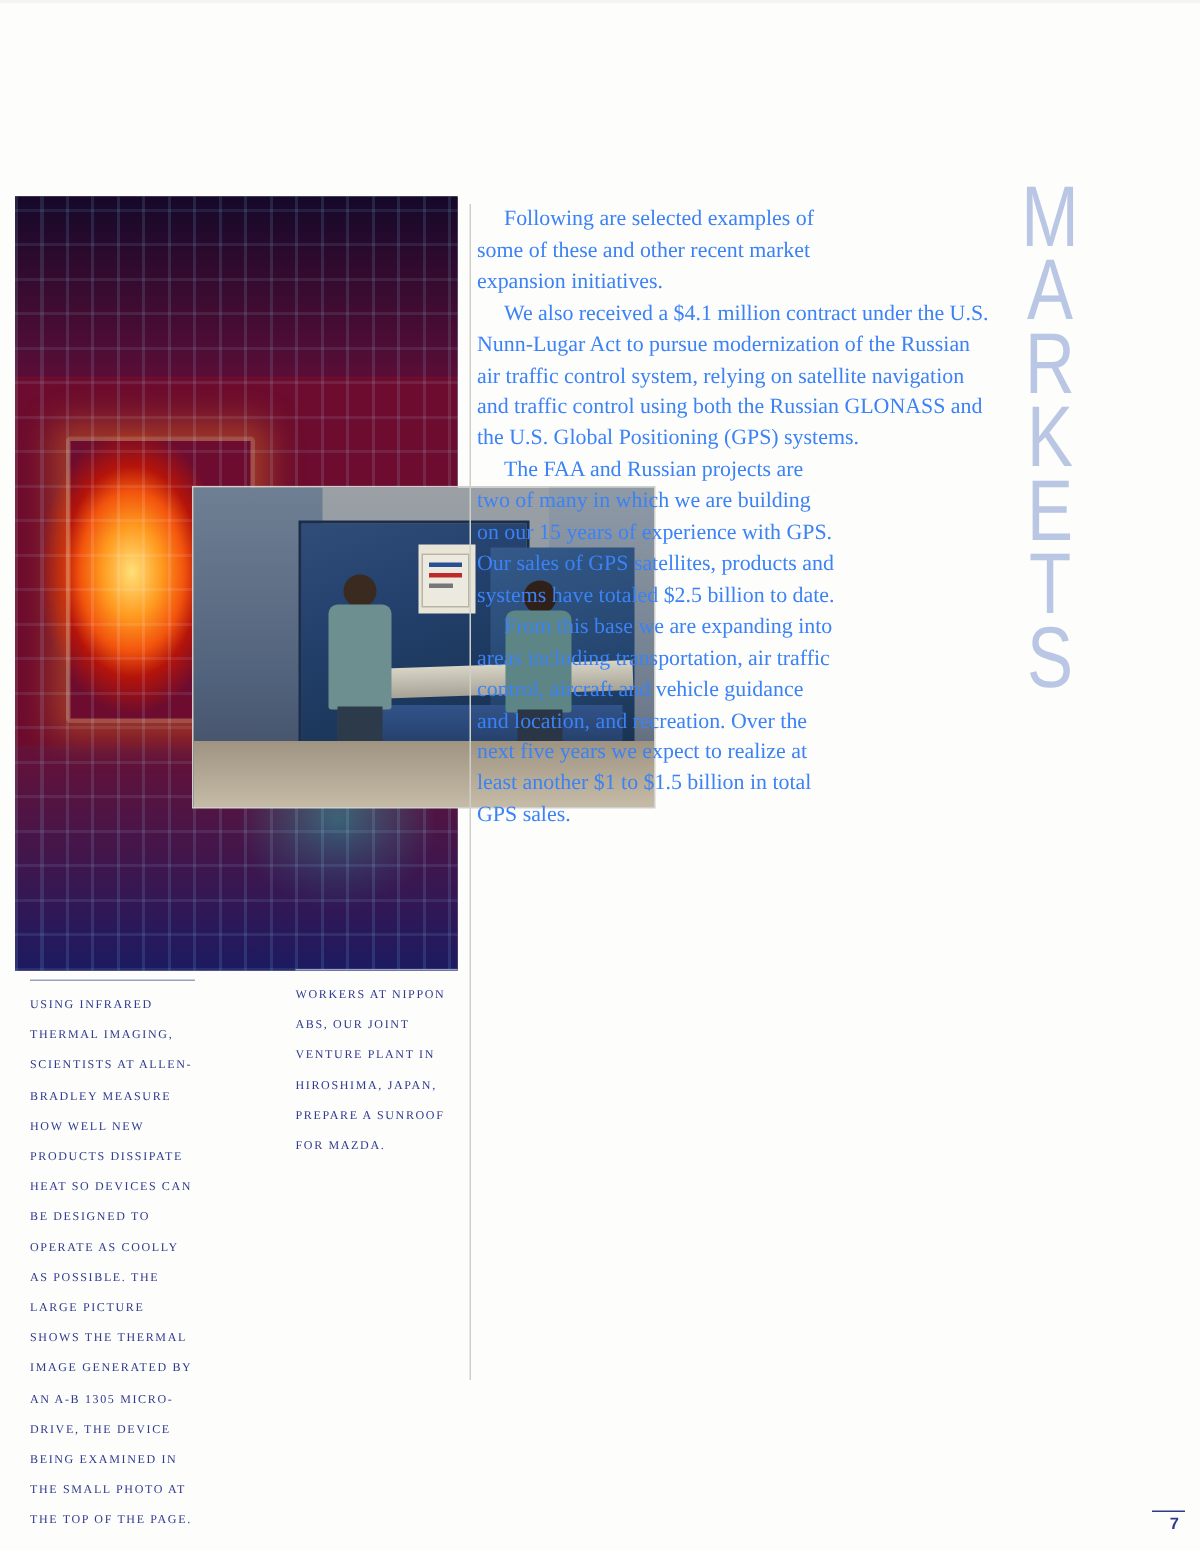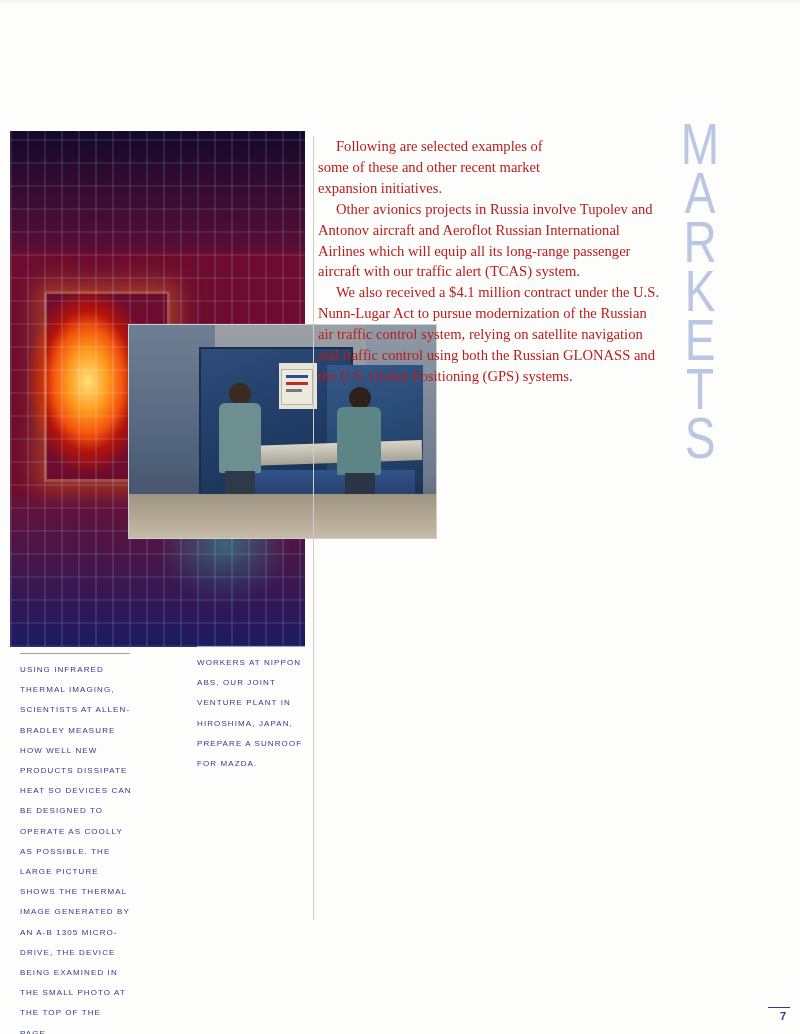--- a/index.html
+++ b/index.html
@@ -107,21 +107,21 @@
   .wp-person-b .body { position:absolute; left:2px; top:20px; width:44px; height:68px; background:#5d8585; border-radius:6px 6px 2px 2px;}
   .wp-person-b .legs { position:absolute; left:10px; top:86px; width:30px; height:34px; background:#2a3646; }
   .wp-sign { position:absolute; left:152px; top:44px; width:30px; height:34px; background:#eceade; border:1px solid #b8b4a4;}
   .wp-sign .b1 { position:absolute; left:4px; top:5px; width:22px; height:3px; background:#2a4f93;}
   .wp-sign .b2 { position:absolute; left:4px; top:12px; width:22px; height:3px; background:#c02a2a;}
   .wp-sign .b3 { position:absolute; left:4px; top:19px; width:16px; height:3px; background:#777;}
 
   
   .caption {
     position: absolute;
-    font-family: Liberation Sans, sans-serif;
+    font-family: Liberation Serif, serif;
     font-size: 8px;
     letter-spacing: 1.1px;
     line-height: 20.2px;
     color: #2f3a8f;
     text-transform: uppercase;
   }
   .caption-rule {
     position: absolute;
     height: 1px;
     background: #9aa0c4;
@@ -132,21 +132,21 @@
   #caption-right-rule { left: 197px; top: 646px; width: 108px; }
 
   
   .body-col {
     position: absolute;
     left: 318px;
     top: 136px;
     width: 240px;
     font-size: 14.6px;
     line-height: 20.9px;
-    color: #b91c1c;
+    color: #3b82f6;
     text-align: left;
   }
   .body-col p { margin: 0; text-indent: 18px; }
 
   
   .body-col p.wide { width: 345px; }
 
   
   .col-rule {
     position: absolute;
@@ -239,22 +239,23 @@
 
   <div class="caption-rule" id="caption-left-rule"></div>
   <div class="caption" id="caption-left">USING INFRARED THERMAL IMAGING, SCIENTISTS AT ALLEN-BRADLEY MEASURE HOW WELL NEW PRODUCTS DISSIPATE HEAT SO DEVICES CAN BE DESIGNED TO OPERATE AS COOLLY AS POSSIBLE. THE LARGE PICTURE SHOWS THE THERMAL IMAGE GENERATED BY AN A-B 1305 MICRO-DRIVE, THE DEVICE BEING EXAMINED IN THE SMALL PHOTO AT THE TOP OF THE PAGE.</div>
 
   <div class="caption-rule" id="caption-right-rule"></div>
   <div class="caption" id="caption-right">WORKERS AT NIPPON ABS, OUR JOINT VENTURE PLANT IN HIROSHIMA, JAPAN, PREPARE A SUNROOF FOR MAZDA.</div>
 
   <div class="col-rule"></div>
   <div class="body-col">
     <p>Following are selected examples of some of these and other recent market expansion initiatives.</p>
-    <p class="wide">Other avionics projects in Russia involve Tupolev and Antonov aircraft and Aeroflot Russian International Airlines which will equip all its long-range passenger aircraft with our traffic alert (TCAS) system.</p>
     <p class="wide">We also received a $4.1 million contract under the U.S. Nunn-Lugar Act to pursue modernization of the Russian air traffic control system, relying on satellite navigation and traffic control using both the Russian GLONASS and the U.S. Global Positioning (GPS) systems.</p>
+    <p>The FAA and Russian projects are two of many in which we are building on our 15 years of experience with GPS. Our sales of GPS satellites, products and systems have totaled $2.5 billion to date.</p>
+    <p>From this base we are expanding into areas including transportation, air traffic control, aircraft and vehicle guidance and location, and recreation. Over the next five years we expect to realize at least another $1 to $1.5 billion in total GPS sales.</p>
   </div>
 
   <div class="markets-word">
     <span>M</span>
     <span>A</span>
     <span>R</span>
     <span>K</span>
     <span>E</span>
     <span>T</span>
     <span>S</span>

